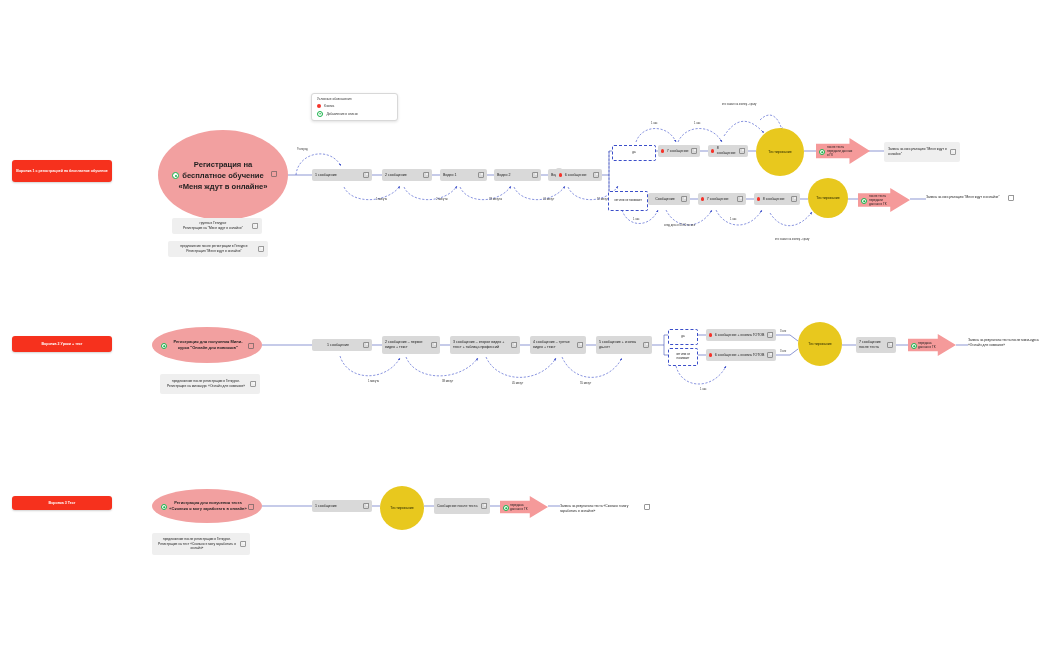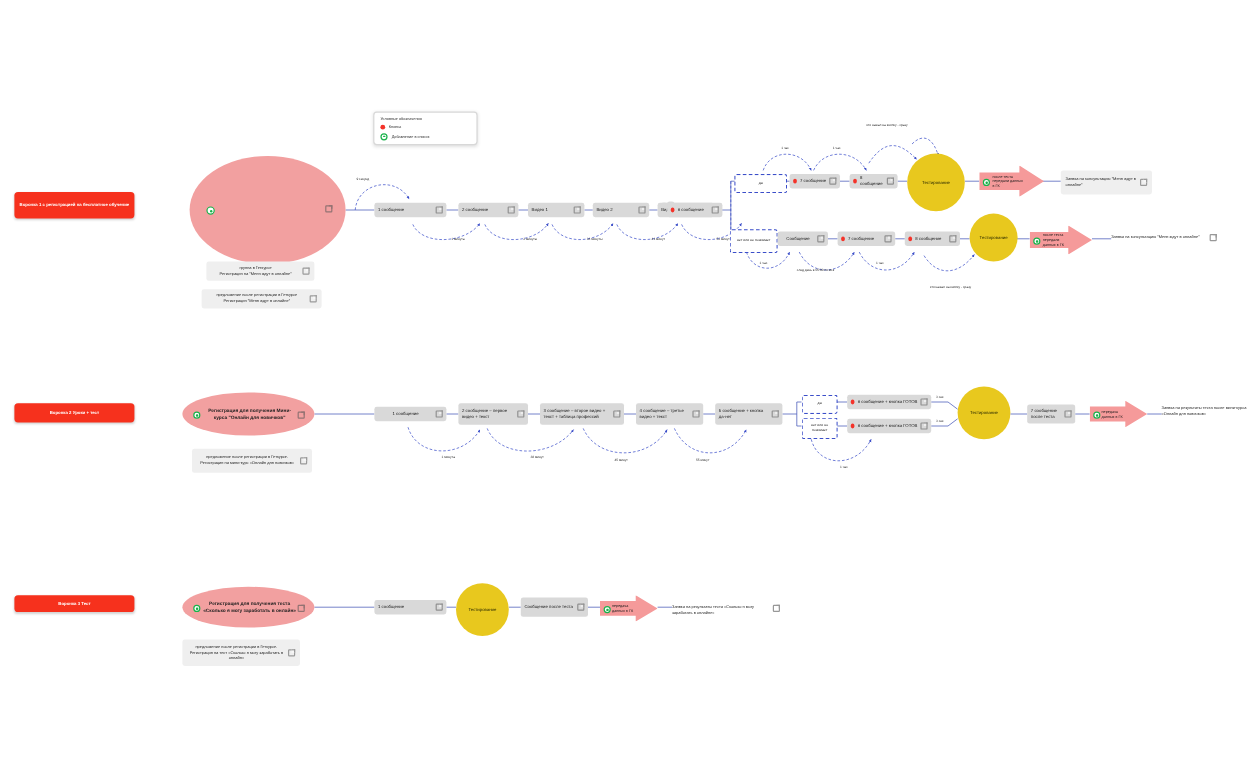--- a/index.html
+++ b/index.html
@@ -221,20 +221,21 @@
     <div class="lrow">
       <span class="dot-green"></span>
       <span>Добавление в список</span>
     </div>
   </div>
 
   <div class="node funnel-label" style="left:12px;top:160px;width:100px;height:22px;">Воронка 1 с регистрацией на бесплатное обучение</div>
 
   <div class="node ellipse big" style="left:158px;top:130px;width:130px;height:90px;">
     <span class="greenpin" style="left:14px;top:42px;"></span>
+    <div class="etext">Регистрация на бесплатное обучение «Меня ждут в онлайне»</div>
     <span class="ext-abs" style="right:11px;top:41px;"></span>
   </div>
 
   <div class="node greybox" style="left:172px;top:218px;width:90px;height:16px;">
     <span class="gtext" style="white-space:pre-line;">группа в Геткурсе
 Регистрация на "Меня ждут в онлайне"</span>
     <span class="ext"></span>
   </div>
   <div class="node greybox" style="left:168px;top:241px;width:100px;height:16px;">
     <span class="gtext" style="white-space:pre-line;">предложение после регистрации в Геткурсе

